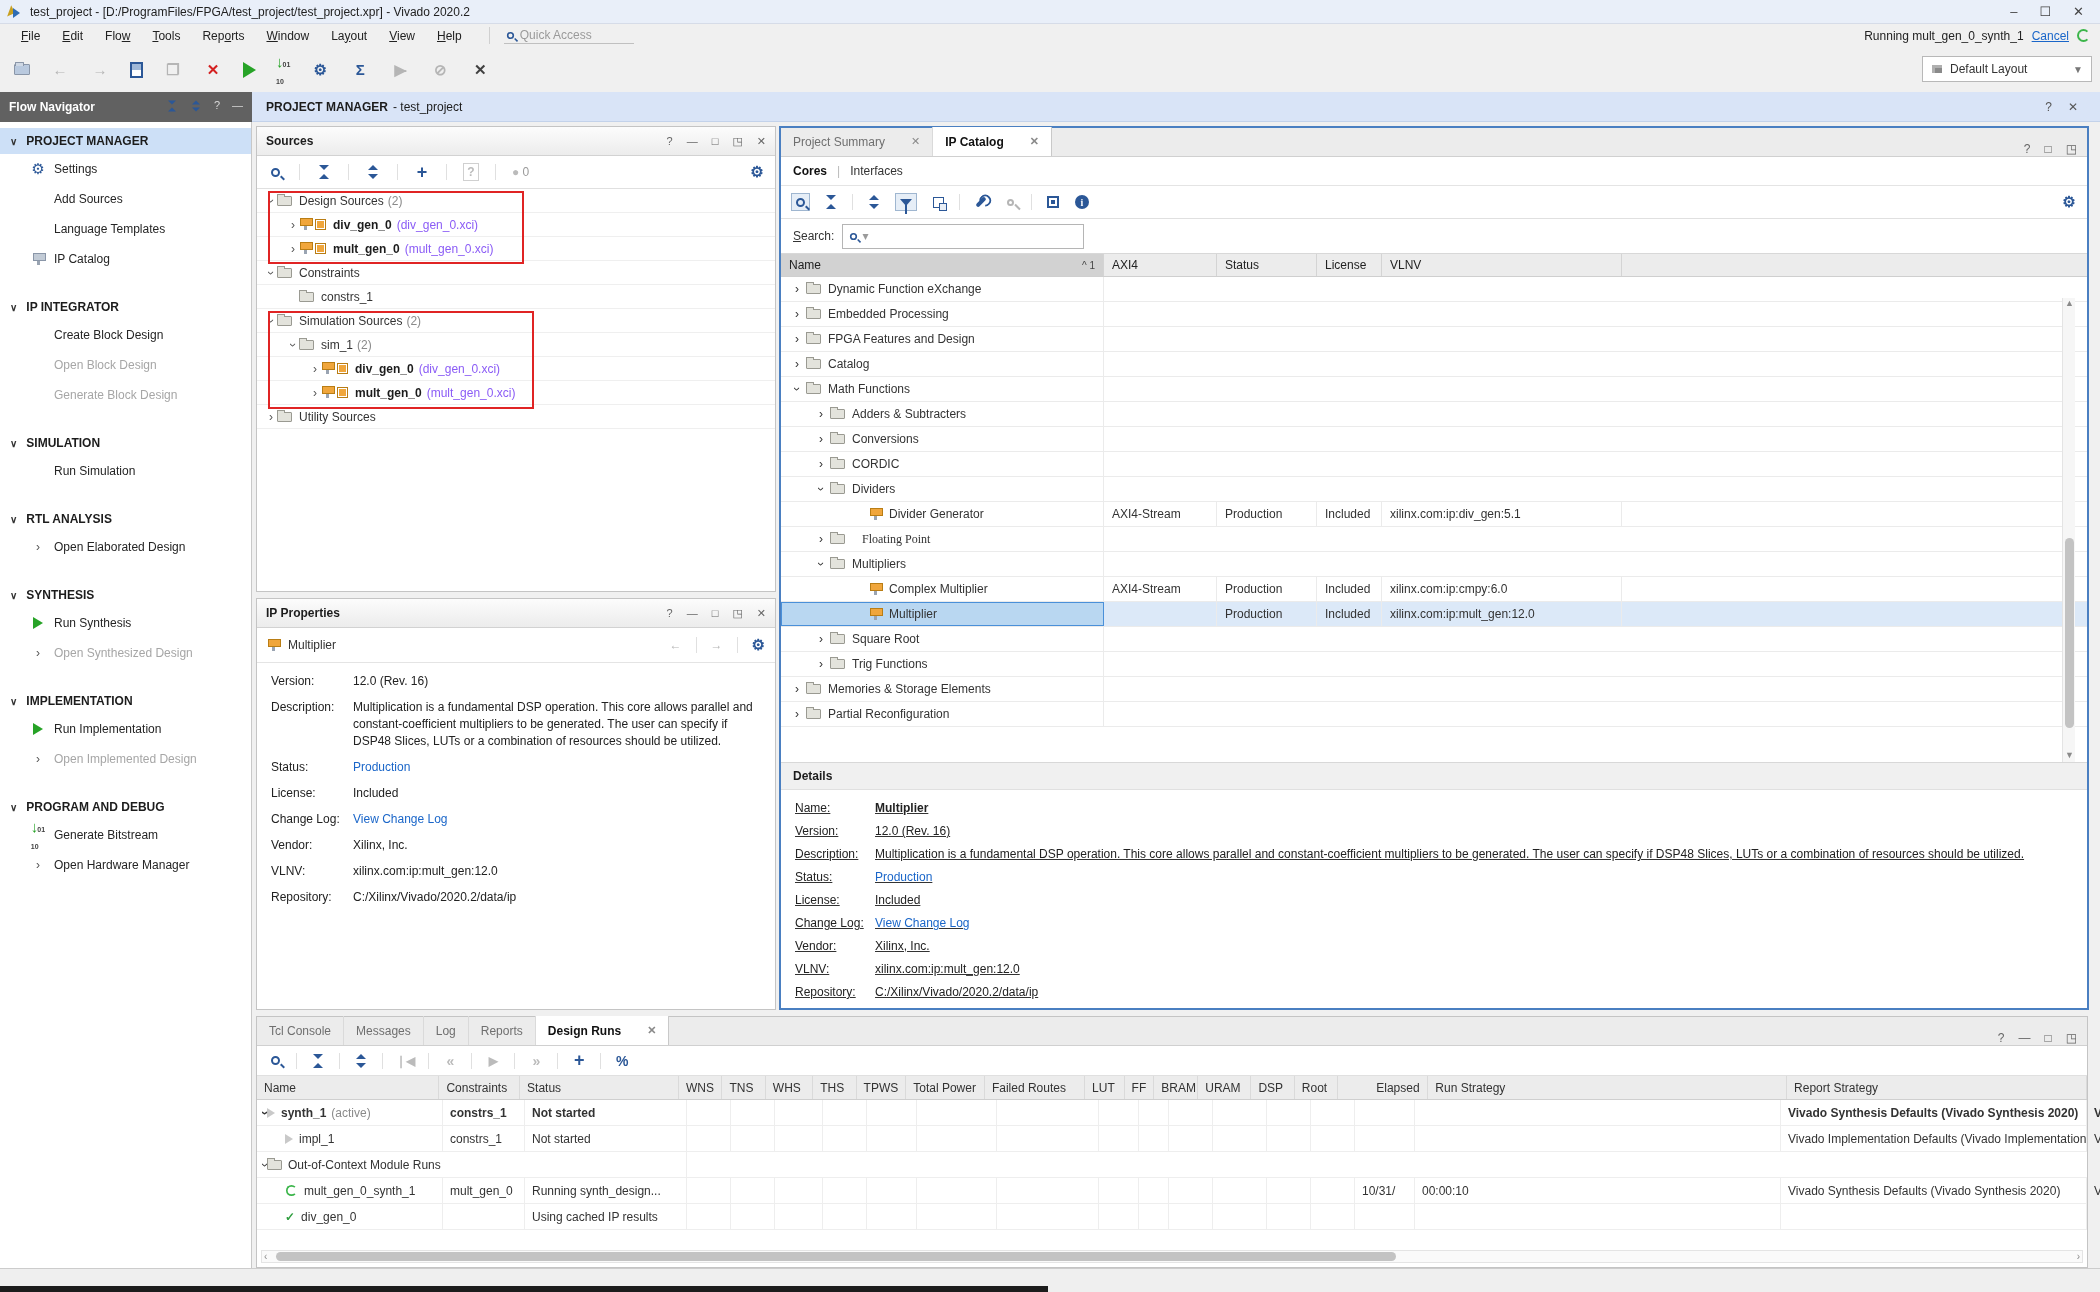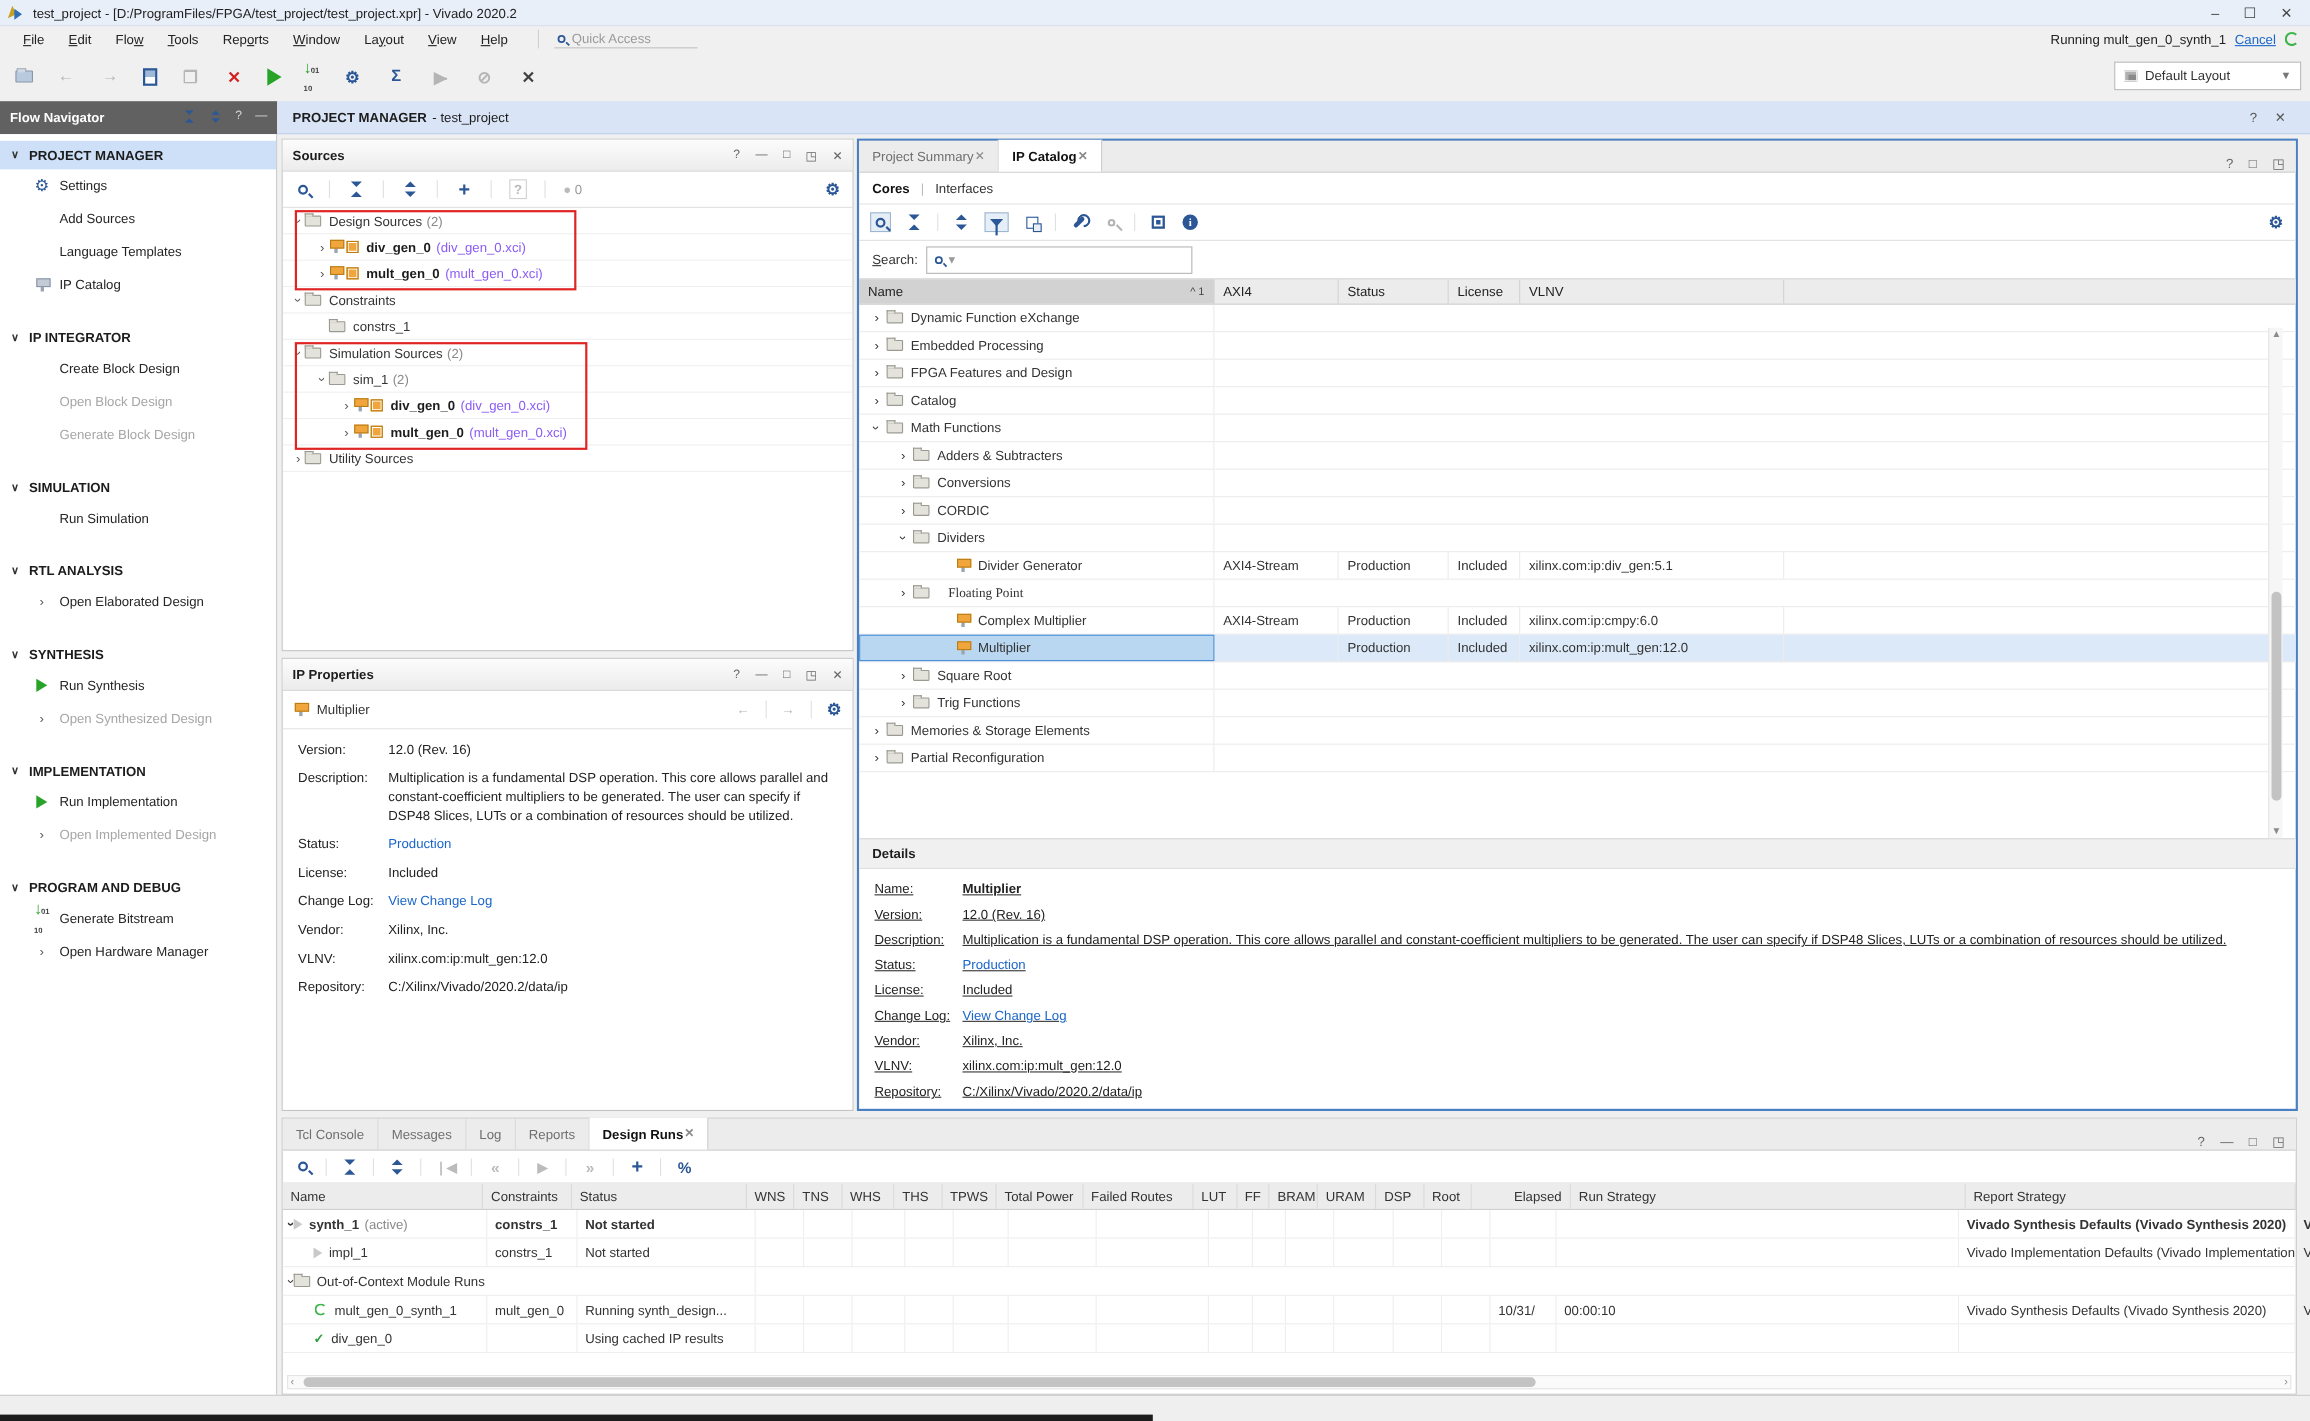--- a/index.html
+++ b/index.html
@@ -113,21 +113,21 @@
   .fields { padding:10px 14px; }
   .frow { display:flex; margin-bottom:9px; line-height:17px; }
   .flabel { width:82px; flex:none; color:#222; }
   .fvalue { color:#222; }
   .fvalue.link { color:#1a66c9; }
   .fvalue.bold { font-weight:bold; }
 
   
   #ipcat { left:779px; top:126px; width:1310px; height:884px; border:2px solid #4a7fc1; background:#fff; }
   .tabbar { height:29px; background:#ececec; border-bottom:1px solid #d0d0d0; display:flex; align-items:flex-end; }
-  .tab { height:29px; display:flex; align-items:center; gap:1px; padding:0 12px; color:#6f6f6f; border-right:1px solid #dadada; }
+  .tab { height:29px; display:flex; align-items:center; gap:26px; padding:0 12px; color:#6f6f6f; border-right:1px solid #dadada; }
   .tab .x { font-size:11px; color:#8a8a8a; }
   .tab.active { background:#fff; color:#111; font-weight:bold; border-right:1px solid #c9c9c9; }
   .subnav { height:29px; display:flex; align-items:center; gap:10px; padding:0 12px; border-bottom:1px solid #e4e4e4; }
   .subnav .on { font-weight:bold; color:#111; }
   .subnav .off { color:#333; }
   .subnav .bar { color:#bbb; }
   #ipcat-search { height:34px; display:flex; align-items:center; padding:0 12px; gap:8px; }
   #ipcat-search .box { width:242px; height:25px; border:1px solid #b5b5b5; display:flex; align-items:center; gap:4px; padding:0 6px; color:#9a9a9a; }
   .cat-header { height:24px; display:flex; background:#ececec; border-top:1px solid #d8d8d8; border-bottom:1px solid #cfcfcf; font-size:12px; color:#222; }
   .cat-header .c { display:flex; align-items:center; padding:0 8px; border-right:1px solid #d4d4d4; }
@@ -694,20 +694,31 @@
           <span class="exp">›</span>
           <span class="tree-folder" style="margin-left: 7px;"></span>
           <span style="margin-left: 17px; font-family: Liberation Serif, serif;">Floating Point</span>
         </div>
         <div class="cat-cell" style="width: 113px; border-right: none;"></div>
         <div class="cat-cell" style="width: 100px; border-right: none;"></div>
         <div class="cat-cell" style="width: 65px; border-right: none;"></div>
         <div class="cat-cell" style="width: 240px; border-right: none;"></div>
       </div>
       <div class="cat-row">
+        <div class="cat-cell" style="width: 323px; padding-left: 38px;">
+          <span class="exp open">›</span>
+          <span class="tree-folder" style="margin-left: 7px;"></span>
+          <span style="margin-left: 7px;">Multipliers</span>
+        </div>
+        <div class="cat-cell" style="width: 113px; border-right: none;"></div>
+        <div class="cat-cell" style="width: 100px; border-right: none;"></div>
+        <div class="cat-cell" style="width: 65px; border-right: none;"></div>
+        <div class="cat-cell" style="width: 240px; border-right: none;"></div>
+      </div>
+      <div class="cat-row">
         <div class="cat-cell" style="width: 323px; padding-left: 88px;">
           <span class="ip-ic"></span>
           <span style="margin-left: 7px;">Complex Multiplier</span>
         </div>
         <div class="cat-cell" style="width: 113px;">AXI4-Stream</div>
         <div class="cat-cell" style="width: 100px;">Production</div>
         <div class="cat-cell" style="width: 65px;">Included</div>
         <div class="cat-cell" style="width: 240px;">xilinx.com:ip:cmpy:6.0</div>
       </div>
       <div class="cat-row sel">

